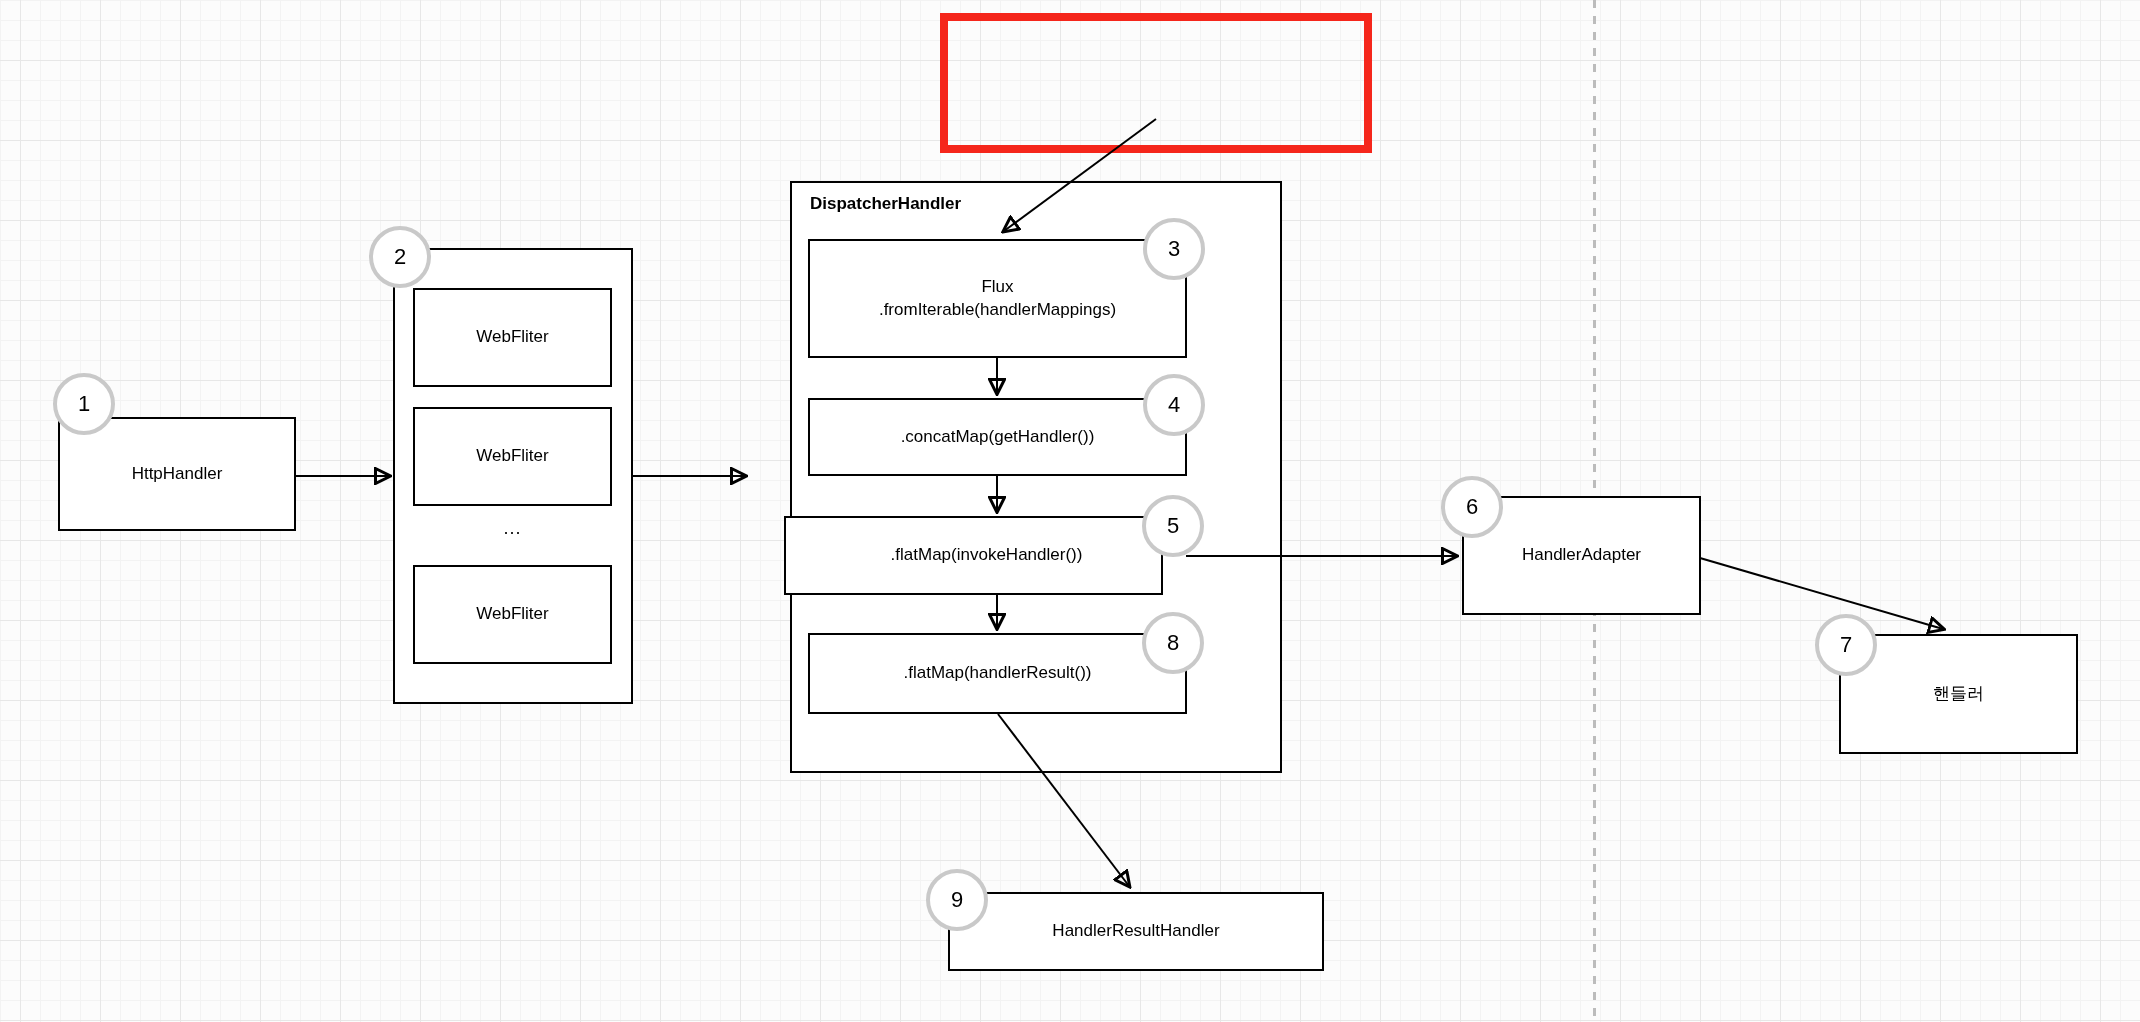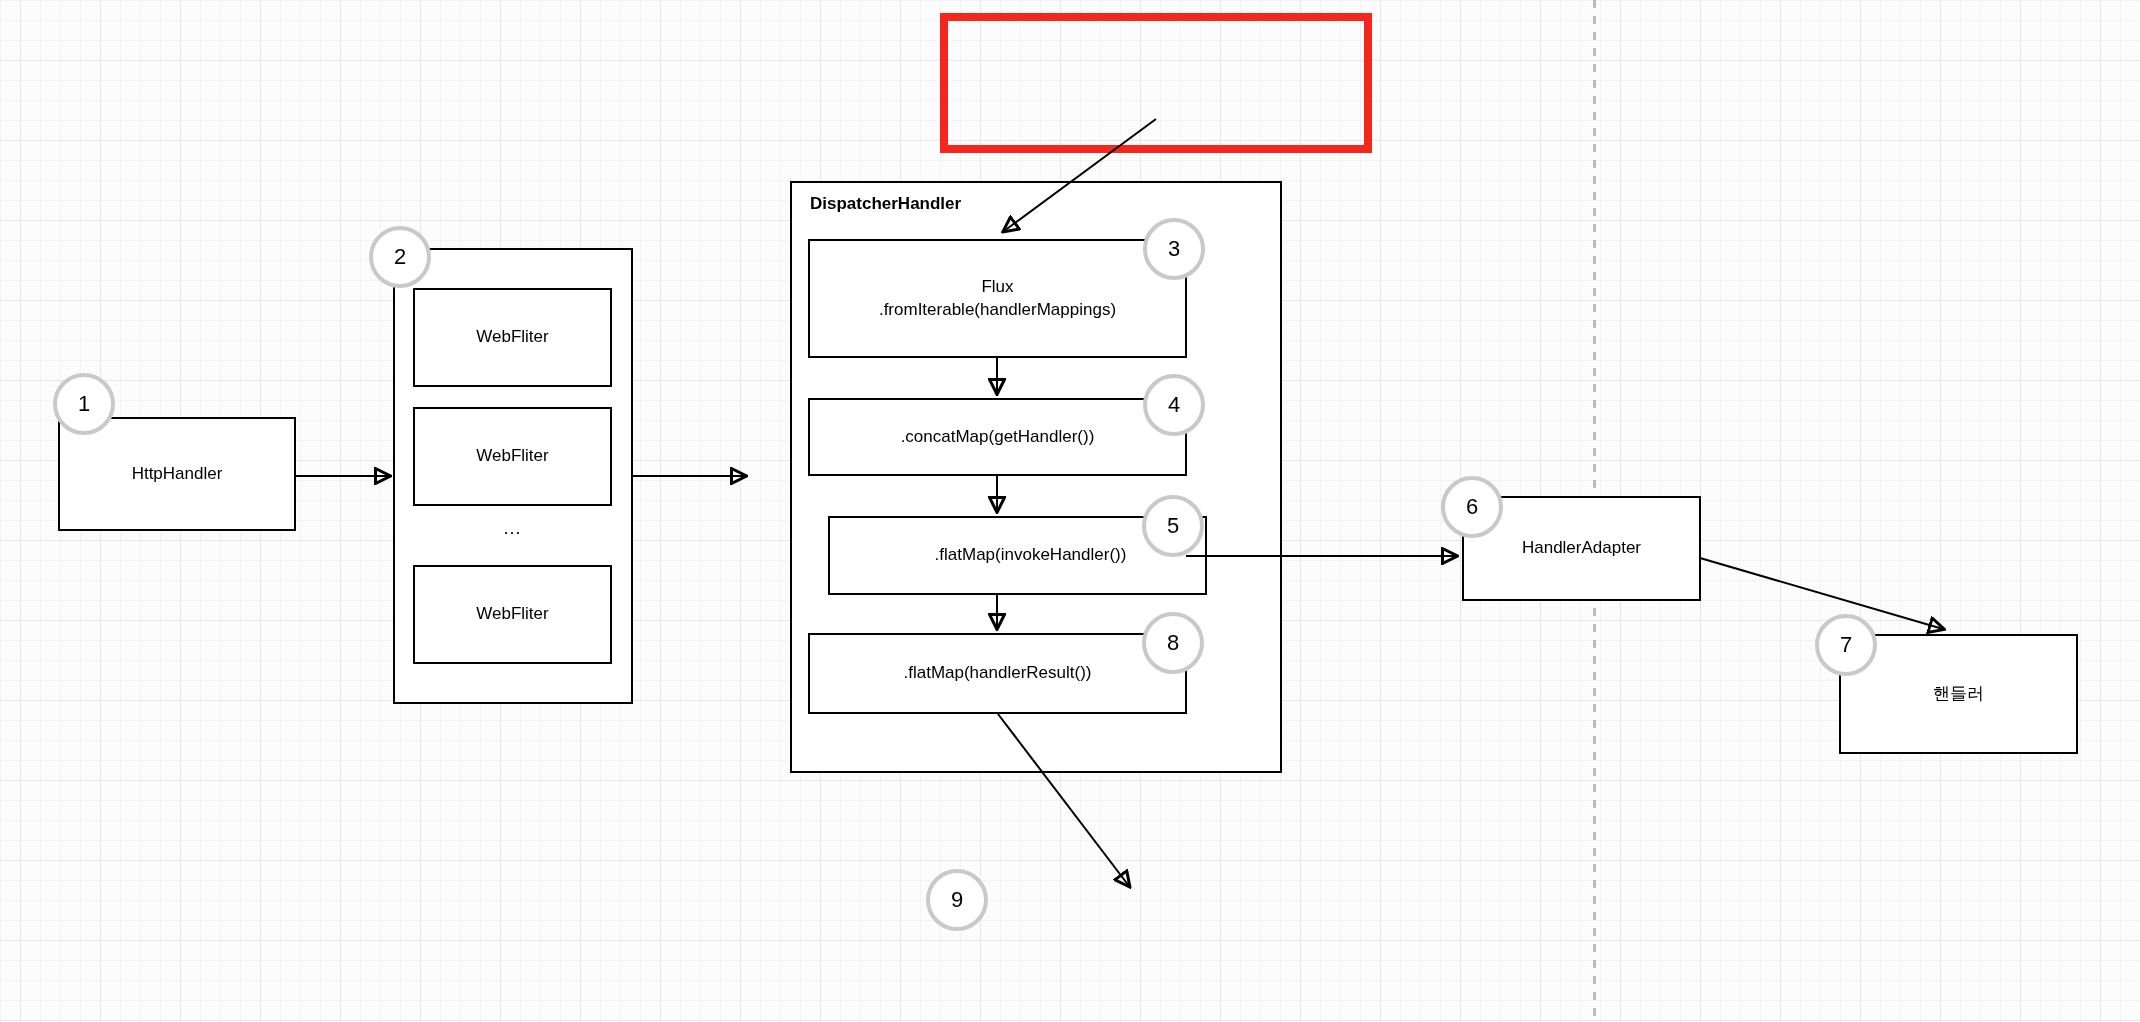--- a/index.html
+++ b/index.html
@@ -86,23 +86,23 @@
   
   .n-handler-mapping   { left: 967px;  top: 42px;  width: 378px; height: 78px; z-index: 3; }
   .n-http-handler      { left: 58px;   top: 417px; width: 238px; height: 114px; }
   .n-webfilter-group   { left: 393px;  top: 248px; width: 240px; height: 456px; }
   .n-webfilter-1       { left: 413px;  top: 288px; width: 199px; height: 99px; }
   .n-webfilter-2       { left: 413px;  top: 407px; width: 199px; height: 99px; }
   .n-webfilter-3       { left: 413px;  top: 565px; width: 199px; height: 99px; }
   .n-dispatcher        { left: 750px;  top: 181px; width: 492px; height: 592px; margin-left: 40px; }
   .n-flux              { left: 808px;  top: 239px; width: 379px; height: 119px; text-align: center; }
   .n-concat-map        { left: 808px;  top: 398px; width: 379px; height: 78px; }
-  .n-flatmap-invoke    { left: 828px;  top: 516px; width: 379px; height: 79px; padding-left: 26px; }
+  .n-flatmap-invoke    { left: 784px;  top: 516px; width: 379px; height: 79px; padding-left: 26px; }
   .n-flatmap-result    { left: 808px;  top: 633px; width: 379px; height: 81px; }
-  .n-handler-adapter   { left: 1462px; top: 496px; width: 239px; height: 105px; }
+  .n-handler-adapter   { left: 1462px; top: 496px; width: 239px; height: 119px; }
   .n-handler-korean    { left: 1839px; top: 634px; width: 239px; height: 120px; }
   .n-result-handler    { left: 948px;  top: 892px; width: 376px; height: 79px; }
   
   .b-1 { left: 53px;   top: 373px; }
   .b-2 { left: 369px;  top: 226px; }
   .b-3 { left: 1143px; top: 218px; }
   .b-4 { left: 1143px; top: 374px; }
   .b-5 { left: 1142px; top: 495px; }
   .b-6 { left: 1441px; top: 476px; }
   .b-7 { left: 1815px; top: 614px; }
@@ -154,20 +154,23 @@
   </div>
 
   <div class="node n-handler-adapter">
     <span>HandlerAdapter</span>
   </div>
 
   <div class="node n-handler-korean">
     <span>핸들러</span>
   </div>
 
+  <div class="node n-result-handler">
+    <span>HandlerResultHandler</span>
+  </div>
 
   <svg class="edges" width="2140" height="1022">
     <defs>
       <marker id="arrow" viewBox="0 0 12 12" refX="10" refY="6" markerWidth="9" markerHeight="9" orient="auto-start-reverse">
         <path d="M1,1 L11,6 L1,11 z" fill="#000" stroke="none"></path>
       </marker>
     </defs>
     <line x1="1156" y1="119" x2="1004" y2="231" marker-end="url(#arrow)"></line>
     <line x1="997" y1="358" x2="997" y2="393" marker-end="url(#arrow)"></line>
     <line x1="997" y1="476" x2="997" y2="511" marker-end="url(#arrow)"></line>

